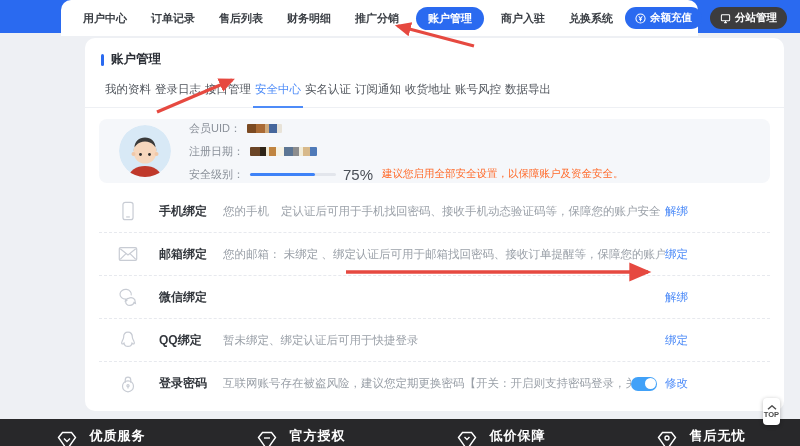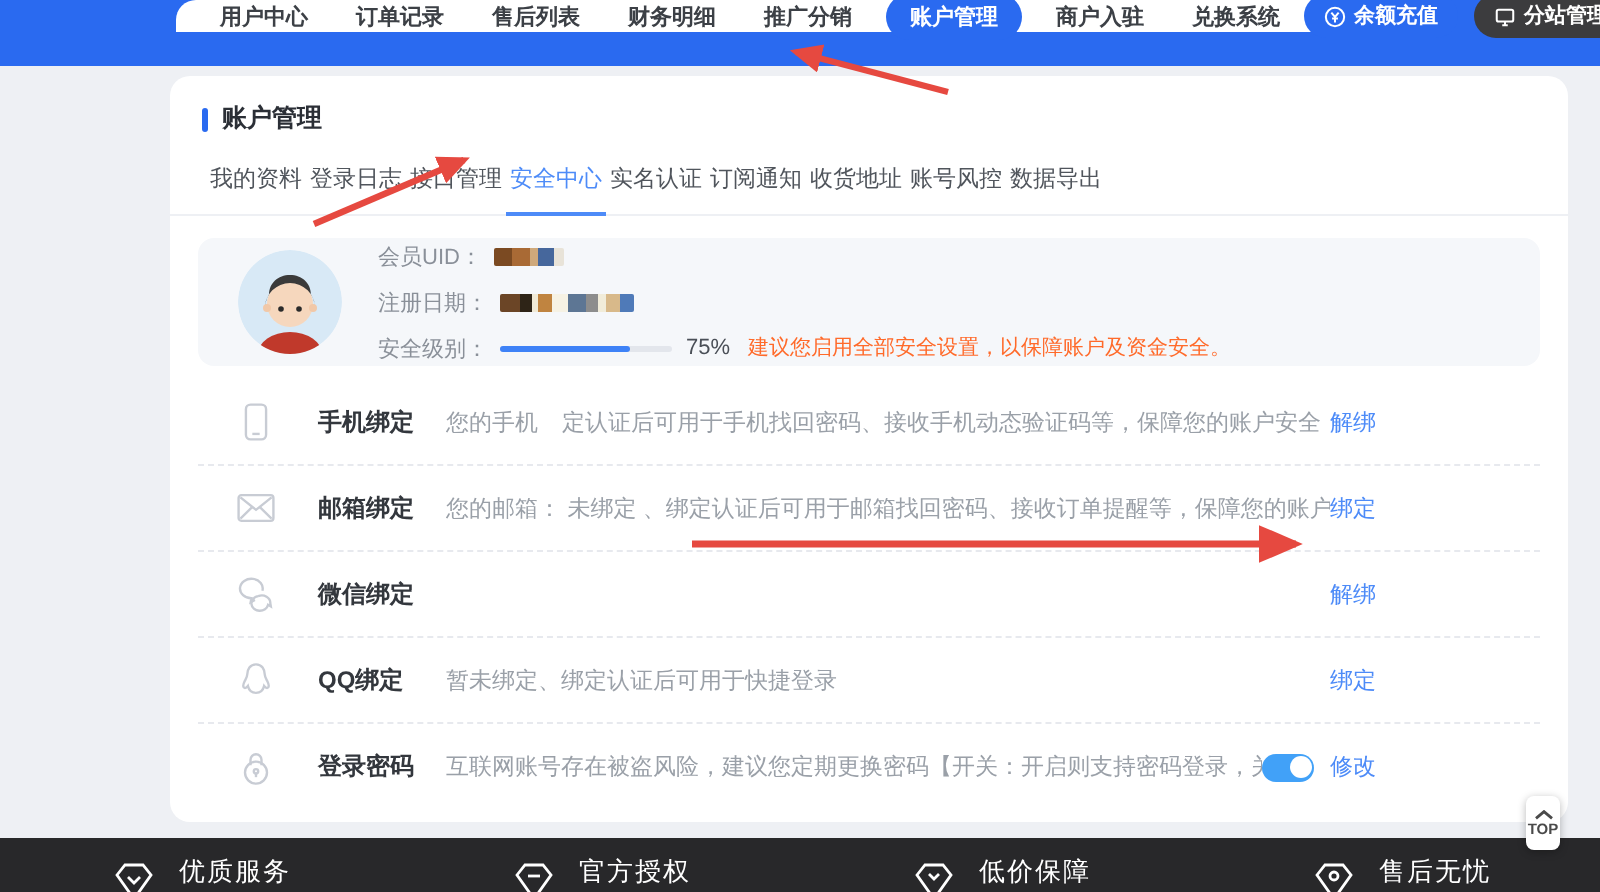--- a/index.html
+++ b/index.html
@@ -9,21 +9,21 @@
     --red:#e64940;
     --toggle:#41a1f8;
     --progress:#3e82f7;
   }
   *{margin:0;padding:0;box-sizing:border-box}
   html,body{width:800px;height:446px}
   body{position:relative;overflow:hidden;background:#eef0f4;font-family:"Liberation Sans",sans-serif;-webkit-font-smoothing:antialiased}
 
   
   .topband{position:absolute;left:0;top:0;width:800px;height:33px;background:var(--brand)}
-  .navcard{position:absolute;left:88px;top:0;width:637px;height:16px;background:#fff;border-radius:10px 10px 0 0;display:flex;align-items:center;padding:0 10px;z-index:2}
+  .navcard{position:absolute;left:61px;top:0;width:637px;height:36px;background:#fff;border-radius:10px 10px 0 0;display:flex;align-items:center;padding:0 10px;z-index:2}
   .nav-item{font-size:11px;color:#3c4046;font-weight:700;padding:0 12px;cursor:pointer;white-space:nowrap}
   .nav-pill{background:var(--brand);color:#fff;padding:4px 12px;border-radius:13px;margin:0 5px;font-size:11px;font-weight:700;cursor:pointer;white-space:nowrap}
   .nav-spacer{flex:1}
   .btn{display:inline-flex;align-items:center;gap:4px;border-radius:13px;color:#fff;font-size:10.5px;font-weight:700;padding:4px 10px;cursor:pointer;white-space:nowrap}
   .btn-recharge{background:var(--brand);margin-right:8px}
   .btn-sub{background:#3c3c3e}
   .btn svg{display:block}
 
   
   .content{position:absolute;left:85px;top:38px;width:699px;height:373px;background:#fff;border-radius:10px;z-index:1}
@@ -37,41 +37,41 @@
   
   .profile{margin:11px 14px 7px;background:#f5f7fa;border-radius:8px;height:64px;display:flex;align-items:center;padding:0 20px;gap:18px}
   .avatar{width:52px;height:52px;border-radius:50%;overflow:hidden;flex:none}
   .pinfo{display:flex;flex-direction:column;gap:9px}
   .pline{display:flex;align-items:center;font-size:11px;color:#8a9099;height:14px}
   .plabel{margin-right:6px;white-space:nowrap}
   .mosaic{display:inline-flex;height:9px;border-radius:1px;overflow:hidden}
   .mosaic span{display:inline-block;height:100%}
   .progress{width:86px;height:3px;background:#e3e6ec;border-radius:2px;position:relative;margin-right:7px}
   .progress-fill{position:absolute;left:0;top:0;height:3px;border-radius:2px;background:var(--progress)}
-  .pct{color:#4a4f57;font-size:11px}
+  .pct{color:#4a4f57;font-size:15px}
   .warn{color:var(--warn);font-size:10.5px;font-weight:400;margin-left:9px;white-space:nowrap}
 
   
   .rows{padding:0 14px}
   .sec-row{display:flex;align-items:center;height:43px;padding:0 6px}
   .sec-row.sep{border-bottom:1px dashed #e7e9ee}
   .row-icon{width:22px;height:22px;margin:0 20px 0 12px;flex:none}
   .row-icon svg{display:block}
   .row-title{font-size:12px;font-weight:700;color:#33373d;width:64px;flex:none;white-space:nowrap}
   .row-desc{font-size:11.5px;color:#9aa0a8;flex:1;display:flex;align-items:center;gap:3px;white-space:nowrap;overflow:hidden;padding-right:24px}
   .row-action{display:flex;align-items:center;gap:8px;margin-right:76px;flex:none}
   .link{color:var(--link);font-size:11.5px;cursor:pointer;text-decoration:none;white-space:nowrap}
   .toggle{width:26px;height:14px;border-radius:8px;background:var(--toggle);position:relative;cursor:pointer}
   .toggle::after{content:"";position:absolute;right:1.5px;top:1.5px;width:11px;height:11px;border-radius:50%;background:#fff}
 
   
   .footer{position:absolute;left:0;top:419px;width:800px;height:27px;background:#28282a;overflow:hidden;display:flex;z-index:3}
   .f-item{width:25%;display:flex;align-items:flex-start;justify-content:center;gap:11px;padding-top:8px;color:#fff}
   .f-icon{width:24px;height:24px;margin-top:1px;flex:none}
-  .f-label{font-size:13px;font-weight:400;letter-spacing:1px;white-space:nowrap}
+  .f-label{font-size:13px;font-weight:700;letter-spacing:1px;white-space:nowrap}
 
   
   .topbtn{position:absolute;left:763px;top:398px;width:17px;height:27px;background:#fff;border-radius:4px;box-shadow:0 1px 4px rgba(0,0,0,.28);display:flex;flex-direction:column;align-items:center;justify-content:center;cursor:pointer;z-index:5;gap:1px}
   .topbtn .t{font-size:7.5px;color:#4a4a4a;font-weight:700;line-height:1}
 
   
   .arrows{position:absolute;left:0;top:0;pointer-events:none;z-index:6}
 </style>
 </head>
 <body>

